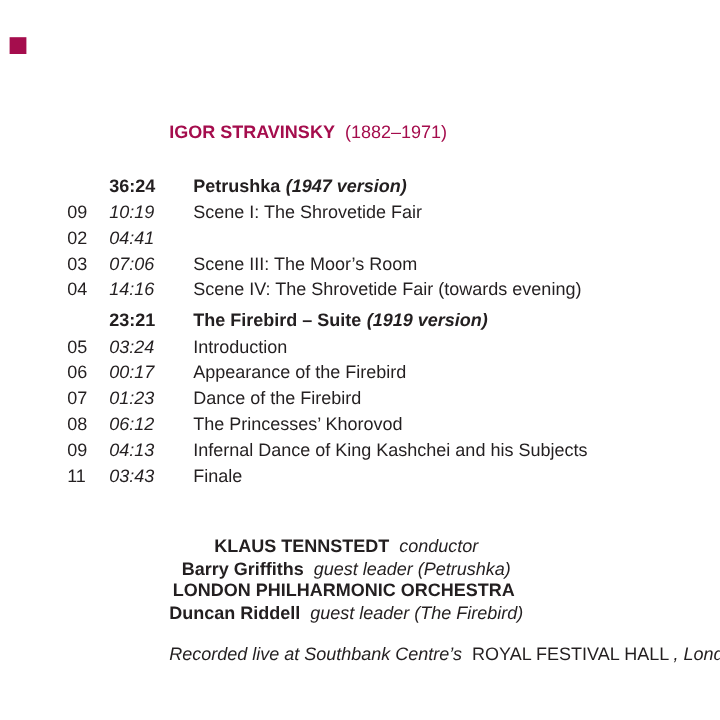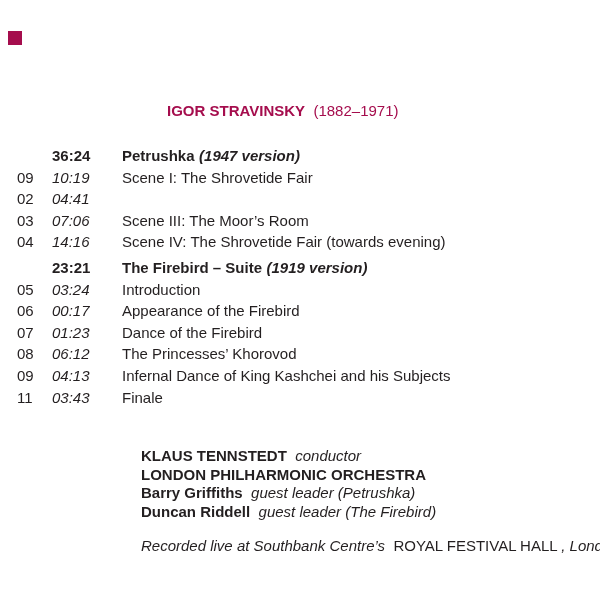--- a/index.html
+++ b/index.html
@@ -22,48 +22,49 @@
     height: 14px;
     background: var(--accent, #a50d4d);
   }
   .composer {
     position: absolute;
     left: 141px;
     top: 102px;
     color: var(--accent, #a50d4d);
     white-space: nowrap;
   }
-  .composer .name { font-weight: bold; margin-left: 26px; }
+  .composer .name { font-weight: bold; }
   .composer .dates { margin-left: 0.28em; }
 
   .tracklist {
     position: absolute;
     left: 0;
     top: 145px;
     right: 0;
   }
   .row {
     display: grid;
     grid-template-columns: 35px 70px auto;
-    padding-left: 17px;
+    padding-left: 56px;
     line-height: 21.6px;
     white-space: nowrap;
   }
   .row .time { font-style: italic; }
   .row.header .time { font-style: normal; font-weight: bold; }
   .row.header .title { font-weight: bold; }
   .row.header .version { font-weight: bold; font-style: italic; margin-left: 0.3em; }
   .section2 { margin-top: 4px; }
 
   .credits {
     position: absolute;
     left: 141px;
     top: 447px;
     line-height: 18.6px;
     white-space: nowrap;
+    text-align: center;
   }
   .credit .name { font-weight: bold; }
   .credit .role { font-style: italic; margin-left: 0.28em; }
 
   .footer {
     position: absolute;
     left: 141px;
     top: 537px;
     white-space: nowrap;
   }
@@ -149,26 +150,26 @@
     </div>
 
   </div>
 
   <div class="credits">
     <div class="credit">
       <span class="name">KLAUS TENNSTEDT</span>
       <span class="role">conductor</span>
     </div>
     <div class="credit">
+      <span class="name">Barry Griffiths</span>
+      <span class="role">guest leader (Petrushka)</span>
+    </div>
+    <div class="credit">
       <span class="name">LONDON PHILHARMONIC ORCHESTRA</span>
       <span class="role"></span>
-    </div>
-    <div class="credit">
-      <span class="name">Barry Griffiths</span>
-      <span class="role">guest leader (Petrushka)</span>
     </div>
     <div class="credit">
       <span class="name">Duncan Riddell</span>
       <span class="role">guest leader (The Firebird)</span>
     </div>
   </div>
 
   <div class="footer">
     <span class="prefix">Recorded live at Southbank Centre’s</span>
     <span class="venue">ROYAL FESTIVAL HALL</span>

